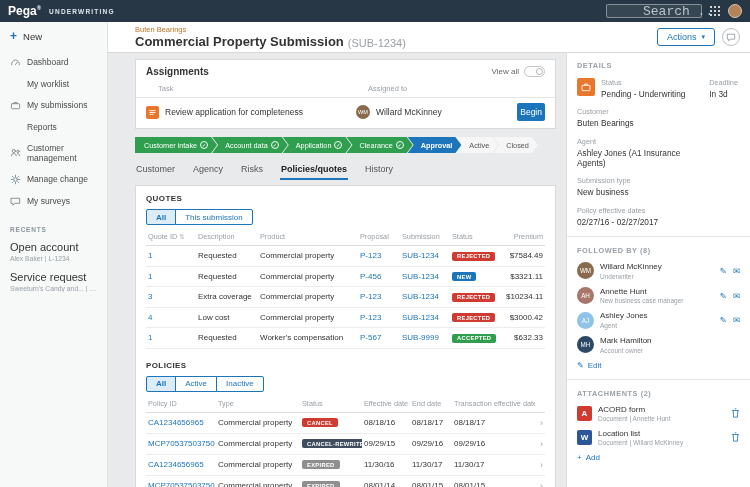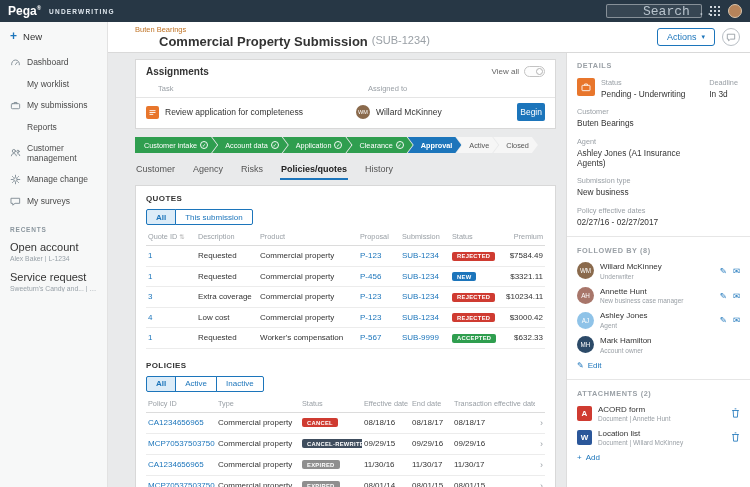--- a/index.html
+++ b/index.html
@@ -30,21 +30,21 @@
   .side-item.sub { padding-left:27px; }
   .side-item svg { flex:none; }
   .recents-h { font-size:6.5px; font-weight:bold; letter-spacing:.8px; color:#8b969e; padding:14px 10px 4px; }
   .recent { padding:4px 10px 5px; cursor:pointer; }
   .recent .t { font-size:11px; color:#333; }
   .recent .s { font-size:6.8px; color:#98a1a8; margin-top:2px; white-space:nowrap; overflow:hidden; text-overflow:ellipsis; }
 
   
   .page-header { height:31px; background:#fff; border-bottom:1px solid #d9d9d9; display:flex; align-items:center; padding:0 10px 0 27px; flex:none; }
   .crumb { font-size:7.5px; color:#bf7326; }
-  .title-line { display:flex; align-items:flex-start; gap:4px;margin-left:24px; }
+  .title-line { display:flex; align-items:flex-end; gap:4px; }
   .page-title { font-size:13px; font-weight:bold; color:#333; white-space:nowrap; }
   .case-id { font-size:11px; color:#9aa0a6; }
   .header-right { margin-left:auto; display:flex; align-items:center; gap:7px; }
   .actions-btn { border:1px solid #1c75bb; color:#1c75bb; background:#fff; font-size:9px; padding:3px 9px; border-radius:3px; display:flex; gap:5px; align-items:center; cursor:pointer; font-family:inherit; }
   .chat-btn { width:18px; height:18px; border:1px solid #b9bfc5; border-radius:50%; background:#fff; display:flex; align-items:center; justify-content:center; cursor:pointer; }
 
   
   .content-row { flex:1; display:flex; min-height:0; }
   .main { flex:1; background:#e9eaeb; padding:6px 10px 6px 27px; min-width:0; overflow:hidden; }
   .details-panel { width:184px; background:#fff; border-left:1px solid #ddd; padding:8px 10px; flex:none; overflow:hidden; }

